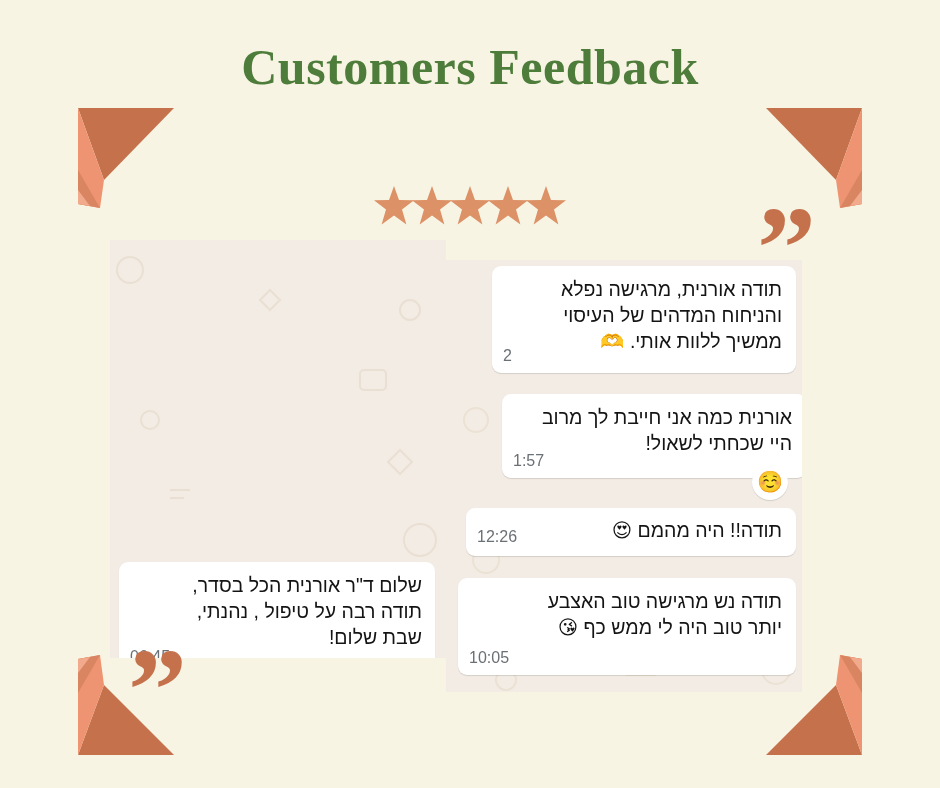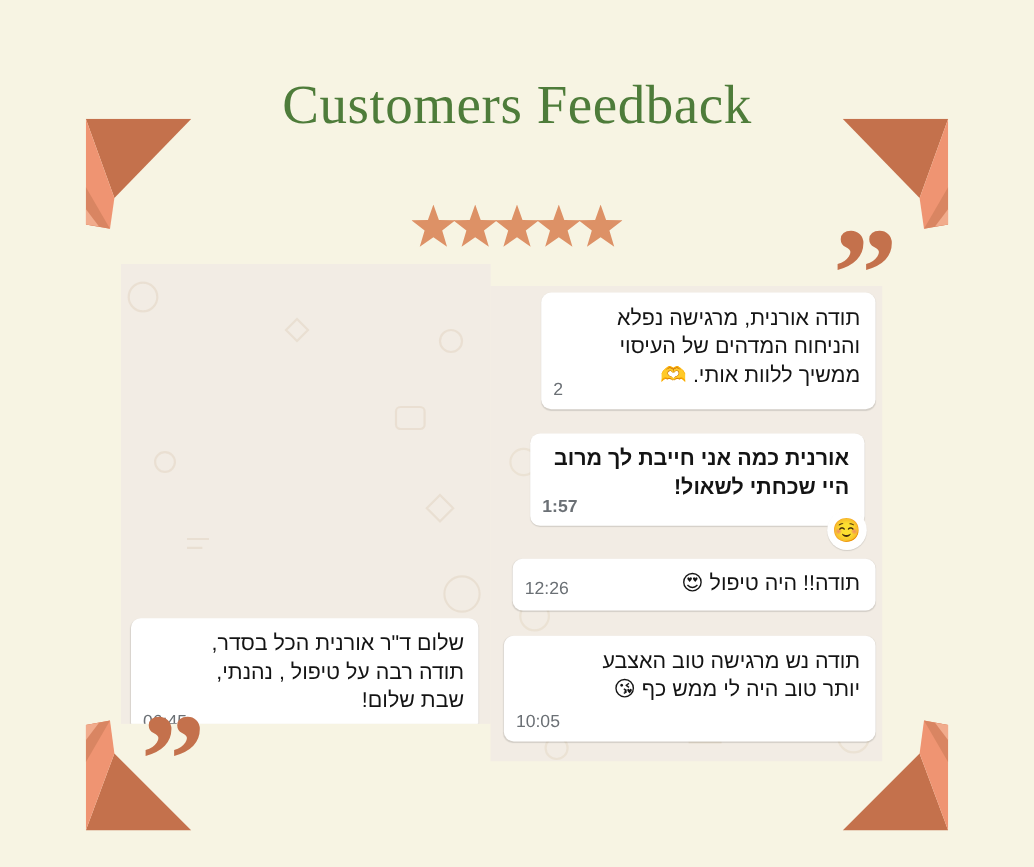--- a/index.html
+++ b/index.html
@@ -26,26 +26,25 @@
   .title-block {
     position: absolute;
     left: 0;
     right: 0;
     top: 34px;
     text-align: center;
     z-index: 6;
   }
   .title-line {
     font-family: "Liberation Serif", serif;
-    font-weight: normal;
+    font-weight: bold;
     color: #4e7c3a;
     font-size: 50px;
     line-height: 1.32;
     letter-spacing: 0.5px;
-    margin-top: 28px;
   }
 
   
   .stars {
     position: absolute;
     left: 0;
     right: 0;
     top: 186px;
     text-align: center;
     z-index: 6;
@@ -171,23 +170,22 @@
     left: 9px;  top: 322px;  width: 316px;
     padding: 10px 13px 24px 13px;
   }
 
   
   #bubble-r1 {
     left: 46px;  top: 6px;  width: 304px;
     padding: 10px 14px 18px 6px;
   }
   #bubble-r2 {
-    left: 36px;  top: 134px;  width: 304px;
+    left: 56px;  top: 134px;  width: 304px;
     padding: 10px 14px 22px 14px;
-    font-weight: bold;
   }
   #bubble-r3 {
     left: 20px;  top: 248px;  width: 330px;
     padding: 9px 14px 12px 14px;
   }
   #bubble-r4 {
     left: 12px;  top: 318px;  width: 338px;
     padding: 10px 14px 34px 25px;
   }
   #emoji-chip-1 { left: 306px; top: 204px; }
@@ -313,21 +311,21 @@
       <span class="txt">אורנית כמה אני חייבת לך מרוב
 היי שכחתי לשאול!</span>
       <span class="meta-abs">1:57</span>
     </div>
 
     <div class="emoji-chip" id="emoji-chip-1">
       <span class="emoji">☺️</span>
     </div>
 
     <div class="bubble" id="bubble-r3">
-      <span class="txt">תודה!! היה טיפול</span> <span class="emoji">😍</span>
+      <span class="txt">תודה!! היה מהמם</span> <span class="emoji">😍</span>
       <span class="meta-abs" style="bottom:9px">12:26</span>
     </div>
 
     <div class="bubble" id="bubble-r4">
       <span class="txt">תודה נש מרגישה טוב האצבע
 יותר טוב היה לי ממש כף</span> <span class="emoji">😘</span>
       <span class="meta-abs">10:05</span>
     </div>
   </div>
 

